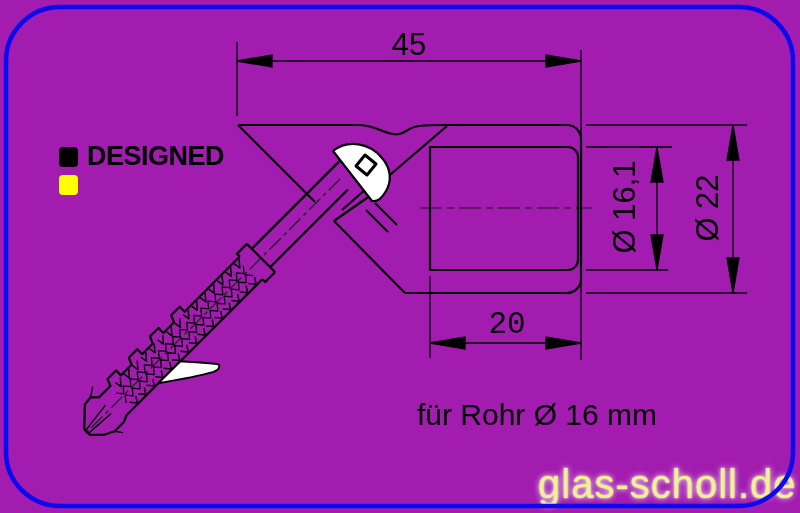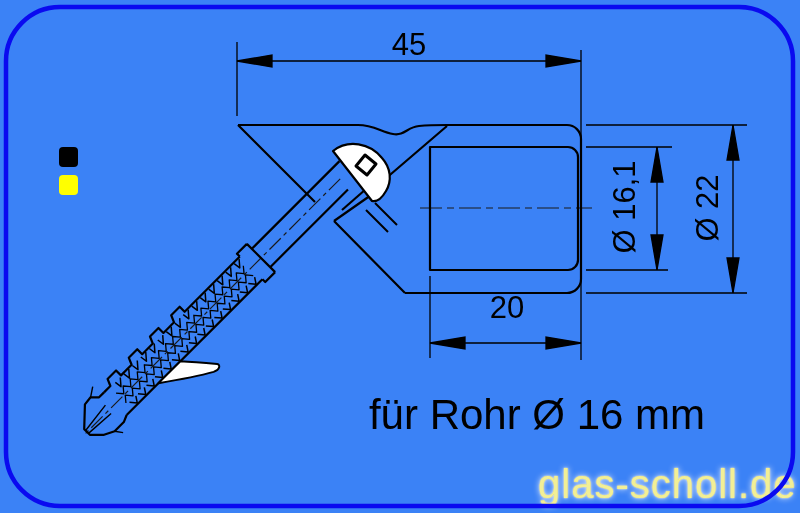--- a/index.html
+++ b/index.html
@@ -1,24 +1,24 @@
 <!DOCTYPE html>
 <html><head>
 <meta charset="utf-8">
 <style>
   html,body{margin:0;padding:0;background:#fff;}
-  #stage{position:relative;width:800px;height:513px;background:#3b82f6;overflow:hidden;
+  #stage{position:relative;width:800px;height:513px;background:#a21caf;overflow:hidden;
          font-family:"Liberation Sans",sans-serif;}
   #border-frame{position:absolute;left:0;top:0;width:800px;height:513px;pointer-events:none;}
   svg{display:block;}
   .lbl{position:absolute;color:#000;white-space:nowrap;}
   .dim-label{font-size:31px;font-weight:400;letter-spacing:0px;}
   .dim-label.rot{transform:translate(-50%,-50%) rotate(-90deg);}
   .dim-label.ctr{transform:translate(-50%,-50%);}
-  #caption{font-size:42px;font-weight:400;transform:translate(-50%,-50%);}
+  #caption{font-size:30px;font-weight:400;transform:translate(-50%,-50%);}
   #made-in{position:absolute;left:59px;top:146px;display:flex;flex-direction:column;row-gap:7px;}
   .flag-row{display:flex;align-items:center;column-gap:9px;height:21px;}
   .flag-sq{width:19px;height:20px;border-radius:4px;flex:0 0 auto;}
   .sq-black{background:#000000;}
   .sq-red{background:#ff0000;}
   .sq-yellow{background:#ffff00;}
   .flag-txt{font-size:27px;font-weight:700;letter-spacing:-0.5px;line-height:21px;}
   #watermark{position:absolute;left:538px;top:462px;font-size:40px;font-weight:400;
              color:#f2ef96;letter-spacing:1px;
              text-shadow:0 0 1px #cfc455,0 0 2px #ffffff,0 0 6px #ffffff;}
@@ -104,29 +104,30 @@
 
       <g>
         <path fill="none" d="M586,125 L747,125 M586,293 L747,293 M733,125 L733,293"></path>
         <polygon points="733,125 727,160 739,160"></polygon>
         <polygon points="733,293 727,258 739,258"></polygon>
       </g>
     </g>
   </svg>
 
   <div class="lbl dim-label ctr" style="left:409px;top:45px;">45</div>
-  <div class="lbl dim-label ctr" style="left:507px;top:308px;">20</div>
+  <div class="lbl dim-label ctr" style="left:507px;top:324px;font-family:Liberation Mono, monospace;">20</div>
   <div class="lbl dim-label rot" style="left:625px;top:207px;">Ø 16,1</div>
   <div class="lbl dim-label rot" style="left:708px;top:208px;">Ø 22</div>
 
   <div class="lbl" id="caption" style="left:537px;top:415px;">für Rohr Ø 16 mm</div>
 
   <div id="made-in">
     <div class="flag-row">
       <span class="flag-sq sq-black"></span>
+      <span class="flag-txt">DESIGNED</span>
     </div>
     <div class="flag-row">
       <span class="flag-sq sq-yellow"></span>
     </div>
   </div>
 
   <div id="watermark">glas-scholl.de</div>
 
   <svg id="border-frame" width="800" height="513" viewBox="0 0 800 513">
     <rect x="6" y="7" width="787" height="499" rx="54" ry="54" fill="none" stroke="#0a0af0" stroke-width="4.5"></rect>

